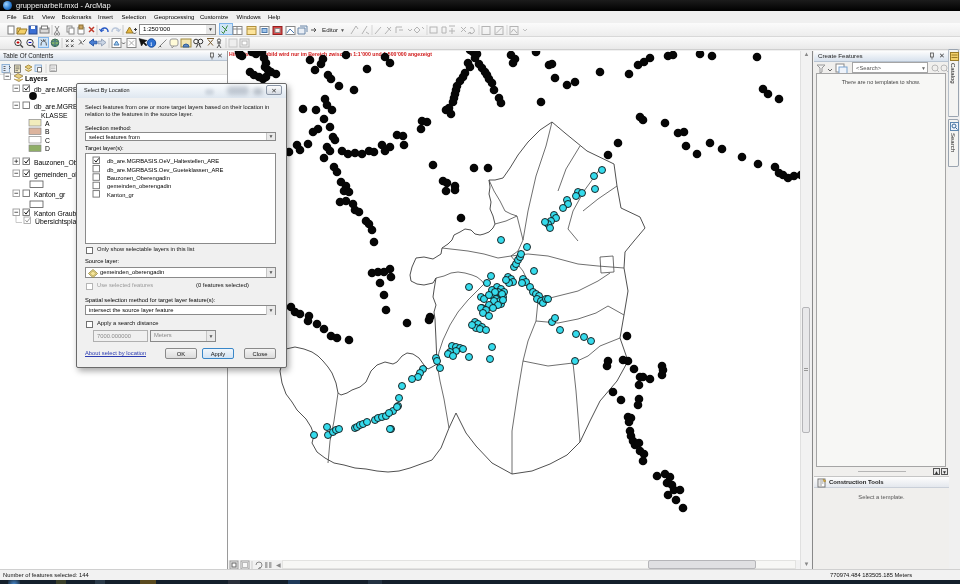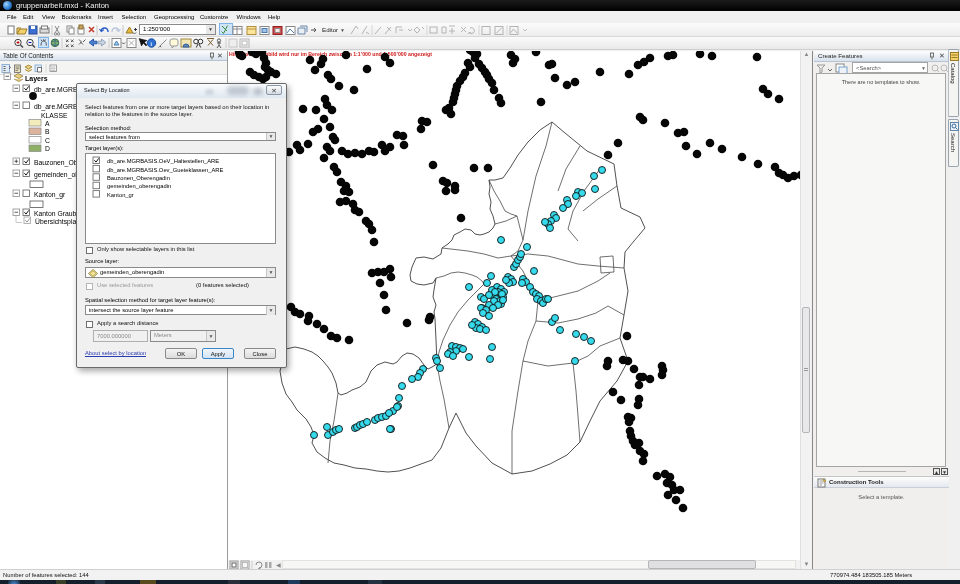--- a/index.html
+++ b/index.html
@@ -2,21 +2,21 @@
 <html><head><meta charset="utf-8"><style>
 *{margin:0;padding:0;box-sizing:border-box;}
 html,body{width:960px;height:584px;overflow:hidden;}
 body{font-family:"Liberation Sans",sans-serif;position:relative;background:#f0f0f0;}
 .abs{position:absolute;}
 .t7{font-size:7.5px;color:#111;}
 </style></head><body>
 
 <div class="abs" style="left:0;top:0;width:960px;height:11px;background:linear-gradient(#1c1c1c,#000);">
  <div class="abs" style="left:3px;top:1px;width:9px;height:9px;border-radius:50%;background:radial-gradient(circle at 35% 35%,#9fd4ff,#2d7dd2 55%,#0a3f77);"></div>
- <div class="abs" style="left:16px;top:1px;font-size:7.5px;color:#f2f2f2;">gruppenarbeit.mxd - Kanton</div>
+ <div class="abs" style="left:16px;top:1px;font-size:7.5px;color:#f2f2f2;">gruppenarbeit.mxd - ArcMap</div>
 </div>
 
 <div class="abs" style="left:0;top:11px;width:960px;height:12px;background:#f0f0f0;color:#000;font-size:6px;">
     <span class="abs" style="left:7px;top:3px;">File</span>
     <span class="abs" style="left:23px;top:3px;">Edit</span>
     <span class="abs" style="left:42px;top:3px;">View</span>
     <span class="abs" style="left:61.5px;top:3px;">Bookmarks</span>
     <span class="abs" style="left:98px;top:3px;">Insert</span>
     <span class="abs" style="left:121.5px;top:3px;">Selection</span>
     <span class="abs" style="left:154px;top:3px;">Geoprocessing</span>

